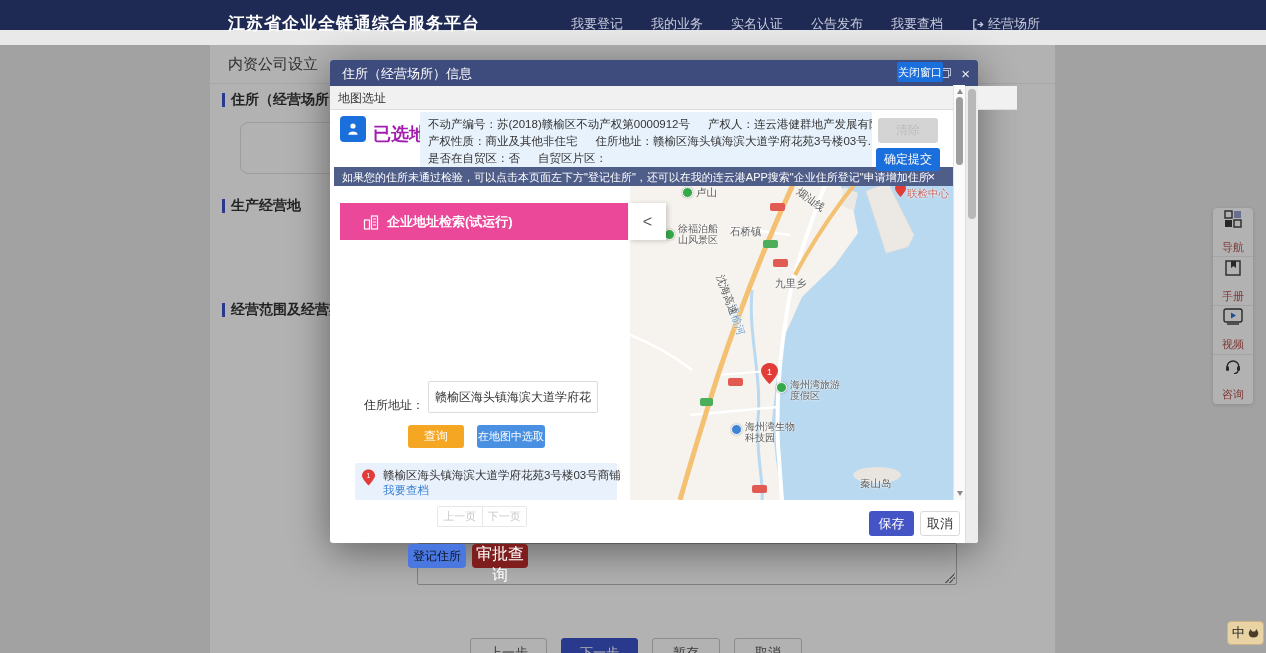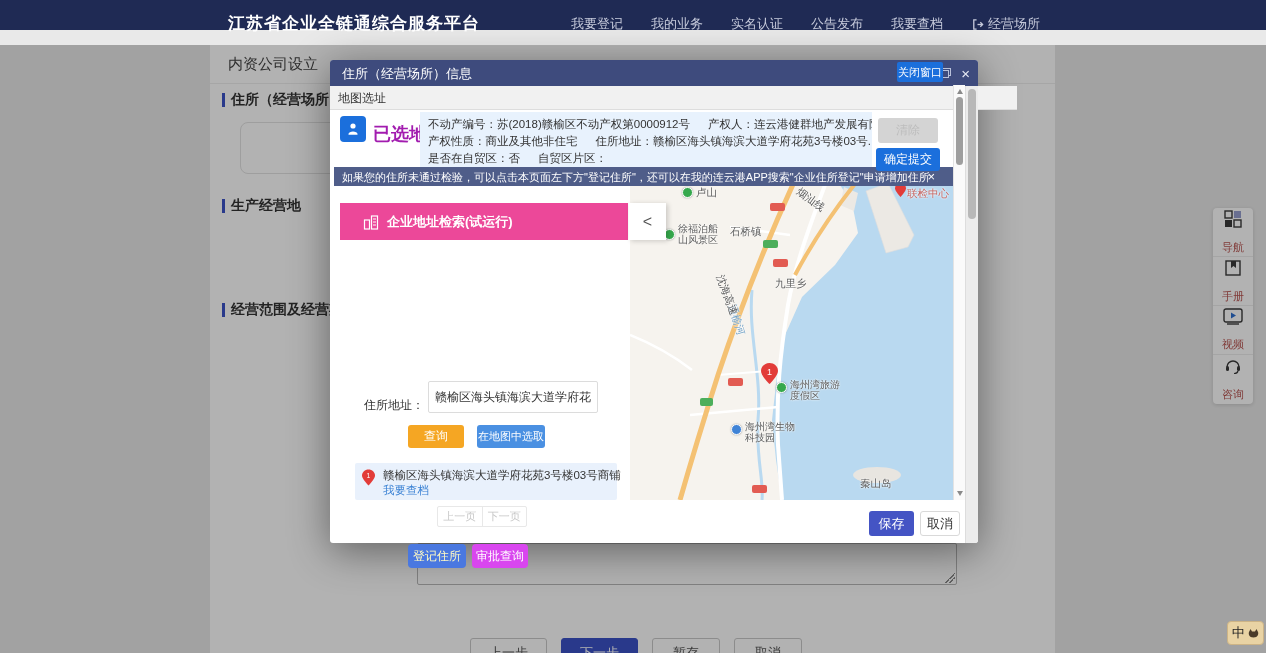--- a/index.html
+++ b/index.html
@@ -83,22 +83,22 @@
   .addr-input { position:absolute; left:98px; top:196px; width:170px; height:32px; border:1px solid #dcdcdc; border-radius:2px; font-size:12px; color:#333; padding:0 6px; white-space:nowrap; overflow:hidden; }
   .btn-query { position:absolute; left:78px; top:240px; width:56px; height:23px; background:#f5a623; color:#fff; border:none; border-radius:3px; font-size:12px; cursor:pointer; }
   .btn-pick { position:absolute; left:147px; top:240px; width:68px; height:23px; background:#4a90e2; color:#fff; border:none; border-radius:3px; font-size:11px; cursor:pointer; }
   .result-box { position:absolute; left:25px; top:278px; width:262px; height:37px; background:#e9f1fc; border-radius:2px; }
   .result-text { position:absolute; left:28px; top:5px; font-size:11.5px; color:#333; white-space:nowrap; }
   .result-link { position:absolute; left:28px; top:20px; font-size:11.5px; color:#3b82d4; cursor:pointer; }
   .result-pin { position:absolute; left:7px; top:6px; }
   .pager { position:absolute; left:107px; top:321px; width:90px; height:21px; border:1px solid #e8e8e8; border-radius:2px; display:flex; }
   .pager div { flex:1; text-align:center; font-size:11px; color:#c8c8c8; line-height:19px; cursor:default; }
   .pager div + div { border-left:1px solid #e8e8e8; }
-  .btn-register { position:absolute; left:78px; top:359px; width:58px; height:24px; background:#4a78e0; color:#fef9c3; border:none; border-radius:4px; font-size:12px; cursor:pointer; }
-  .btn-approval { position:absolute; left:142px; top:359px; width:56px; height:24px; background:#d946ef; color:#fff; border:none; border-radius:4px; font-size:12px; cursor:pointer; }
+  .btn-register { position:absolute; left:78px; top:359px; width:58px; height:24px; background:#4a78e0; color:#0f172a; border:none; border-radius:4px; font-size:12px; cursor:pointer; }
+  .btn-approval { position:absolute; left:142px; top:359px; width:56px; height:24px; background:#7f1d1d; color:#fff; border:none; border-radius:4px; font-size:16px; cursor:pointer; }
 
   
   .btn-save { position:absolute; left:539px; top:451px; width:45px; height:25px; background:#4454c4; color:#fff; border:none; border-radius:3px; font-size:13px; cursor:pointer; }
   .btn-cancel { position:absolute; left:590px; top:451px; width:40px; height:25px; background:#fff; color:#333; border:1px solid #d9d9d9; border-radius:3px; font-size:13px; cursor:pointer; }
 
   
   .sb-inner { position:absolute; left:623px; top:25px; width:12px; height:415px; background:#fafafa; border-left:1px solid #e3e3e3; }
   .sb-outer { position:absolute; left:635px; top:26px; width:13px; height:457px; background:#ececec; border-left:1px solid #ddd; border-radius:0 0 3px 0; }
   .sb-thumb-inner { position:absolute; left:2px; top:12px; width:7px; height:68px; background:#9e9e9e; border-radius:4px; cursor:pointer; }
   .sb-thumb-outer { position:absolute; left:2px; top:3px; width:8px; height:130px; background:#b8b8b8; border-radius:4px; cursor:pointer; }

